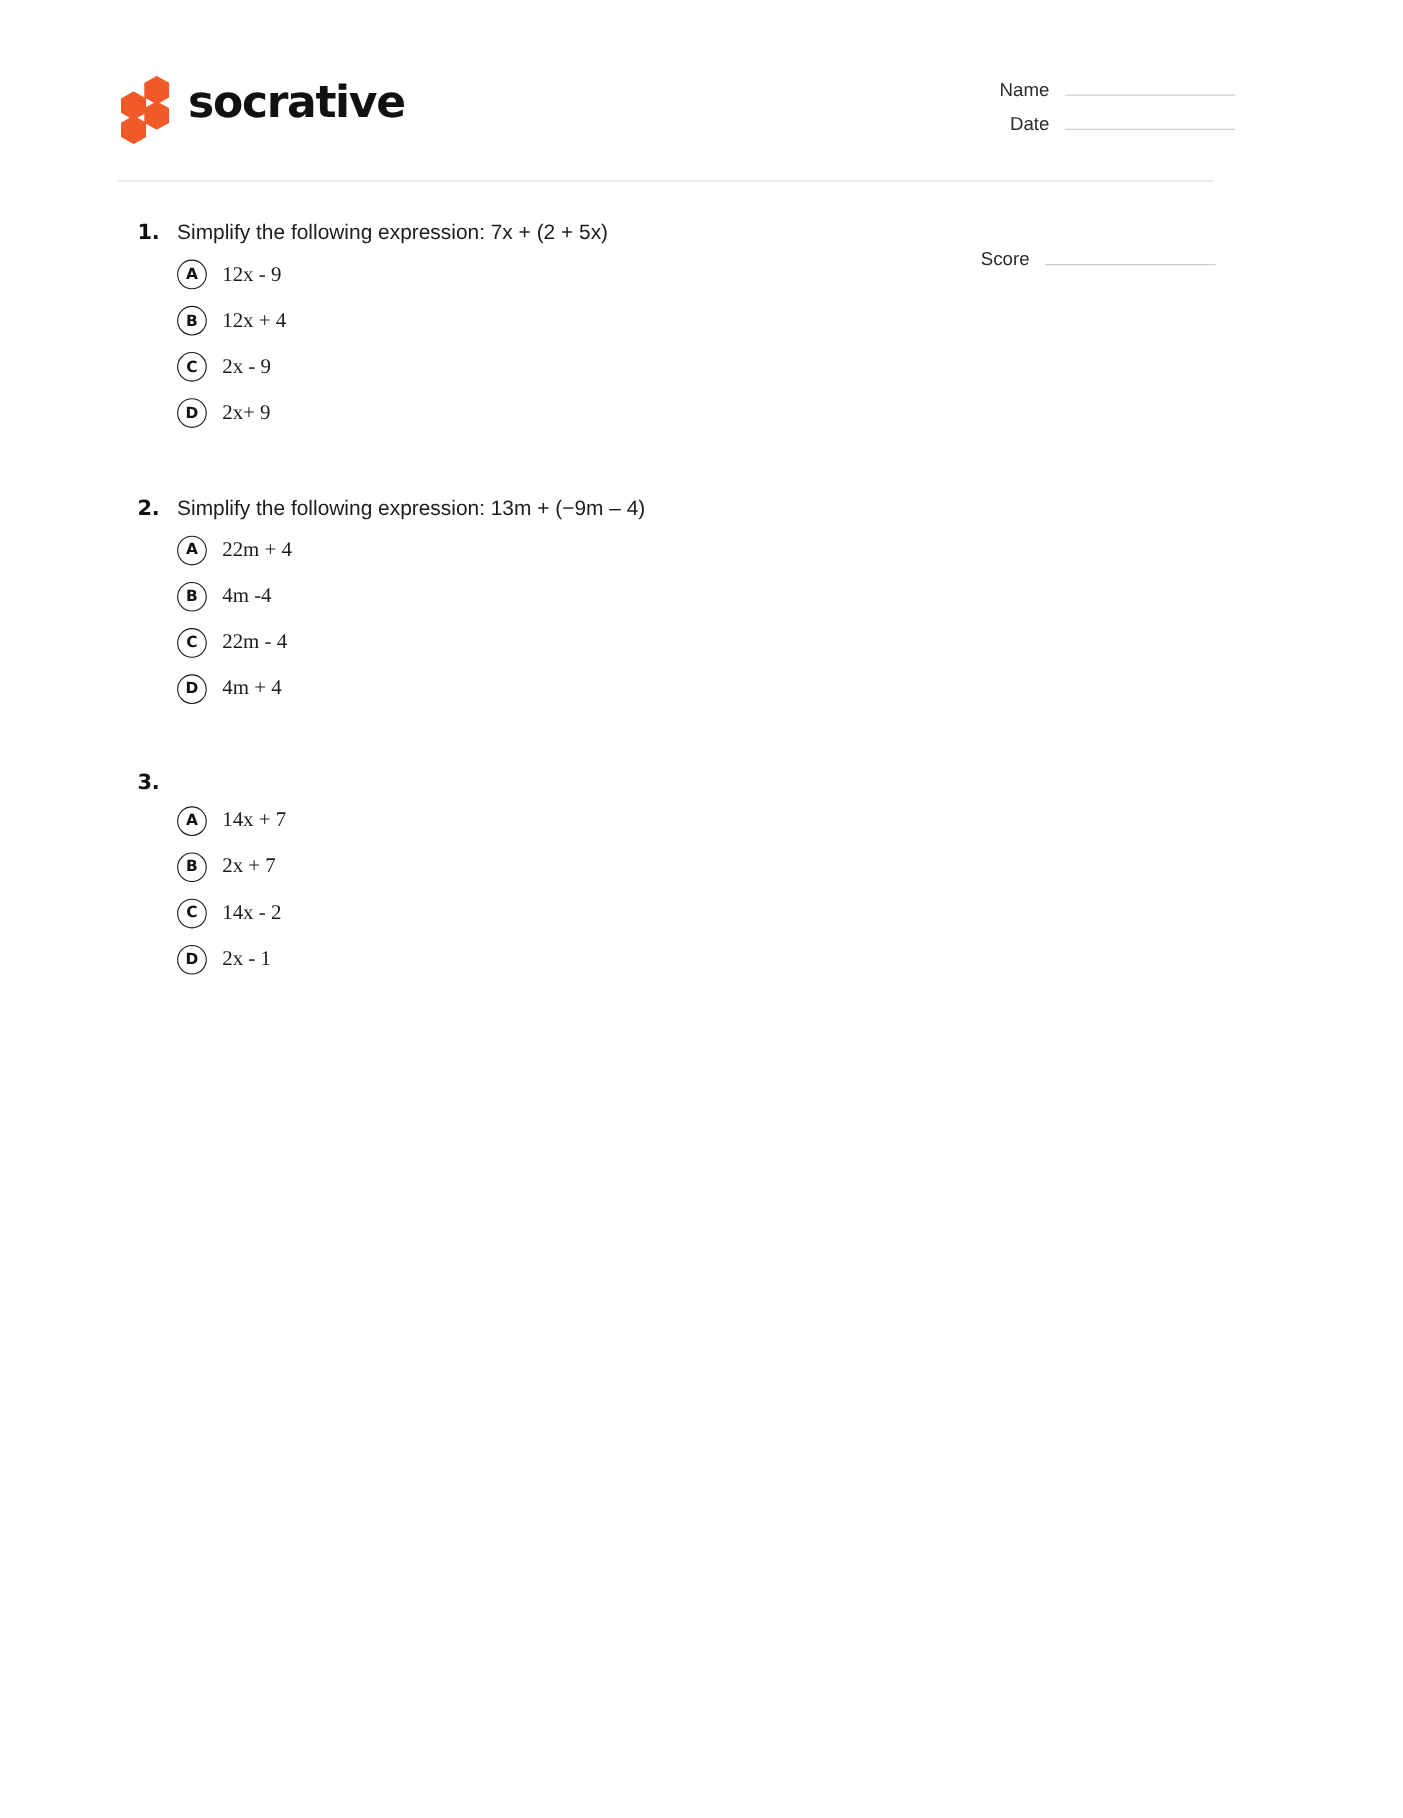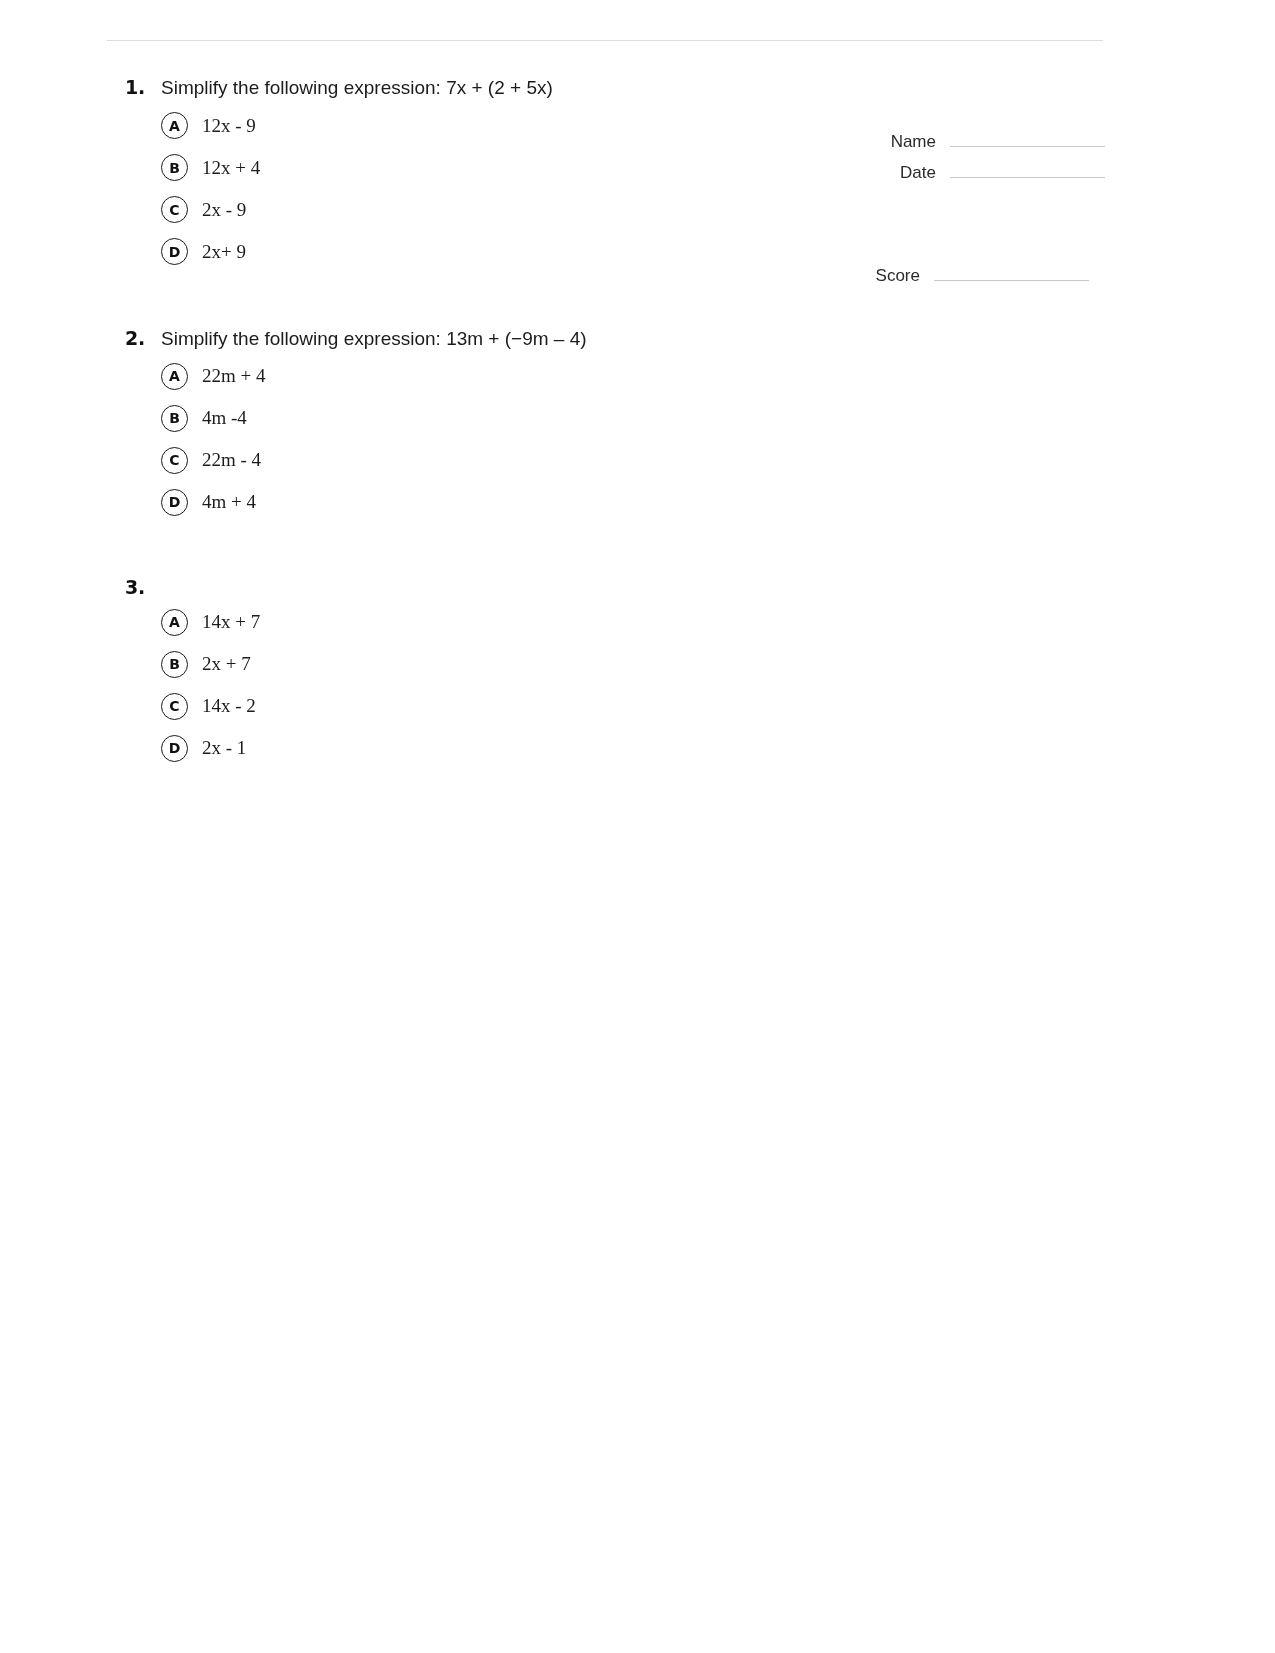--- a/index.html
+++ b/index.html
@@ -62,24 +62,23 @@
     font-size: 40px;
     font-weight: 700;
     letter-spacing: -1.2px;
     color: #111111;
     line-height: 1;
   }
 
   
   .meta-block {
     position: absolute;
-    right: 170px;
+    right: 152px;
     top: 72px;
     width: 235px;
-    margin-top: 20px;
   }
   .meta-row {
     display: flex;
     align-items: baseline;
     justify-content: flex-end;
     margin-bottom: 11px;
   }
   .meta-label {
     font-size: 17px;
     color: #2b2b2b;
@@ -89,21 +88,21 @@
   .meta-line {
     display: inline-block;
     width: 155px;
     border-bottom: 1px solid #c9c9c9;
     margin-left: 14px;
     height: 14px;
   }
 
   .score-block {
     position: absolute;
-    right: 186px;
+    right: 170px;
     top: 226px;
     width: 235px;
     text-align: center;
   }
 
   
   .title-area {
     padding: 22px 0 0 107px;
     max-width: 700px;
   }
@@ -186,20 +185,31 @@
     color: #1c1c1c;
     font-family: Liberation Serif, serif;
     white-space: pre;
   }
 </style>
 </head>
 <body>
 
 <div class="page">
 
+  <div class="header">
+    <div class="logo-row">
+      <div class="logo-mark">
+        <span class="hex hex-top-right"></span>
+        <span class="hex hex-mid-left"></span>
+        <span class="hex hex-mid-right"></span>
+        <span class="hex hex-bot-left"></span>
+      </div>
+      <div class="logo-word">socrative</div>
+    </div>
+  </div>
 
   <div class="meta-block">
     <div class="meta-row">
       <span class="meta-label">Name</span>
       <span class="meta-line"></span>
     </div>
     <div class="meta-row">
       <span class="meta-label">Date</span>
       <span class="meta-line"></span>
     </div>

